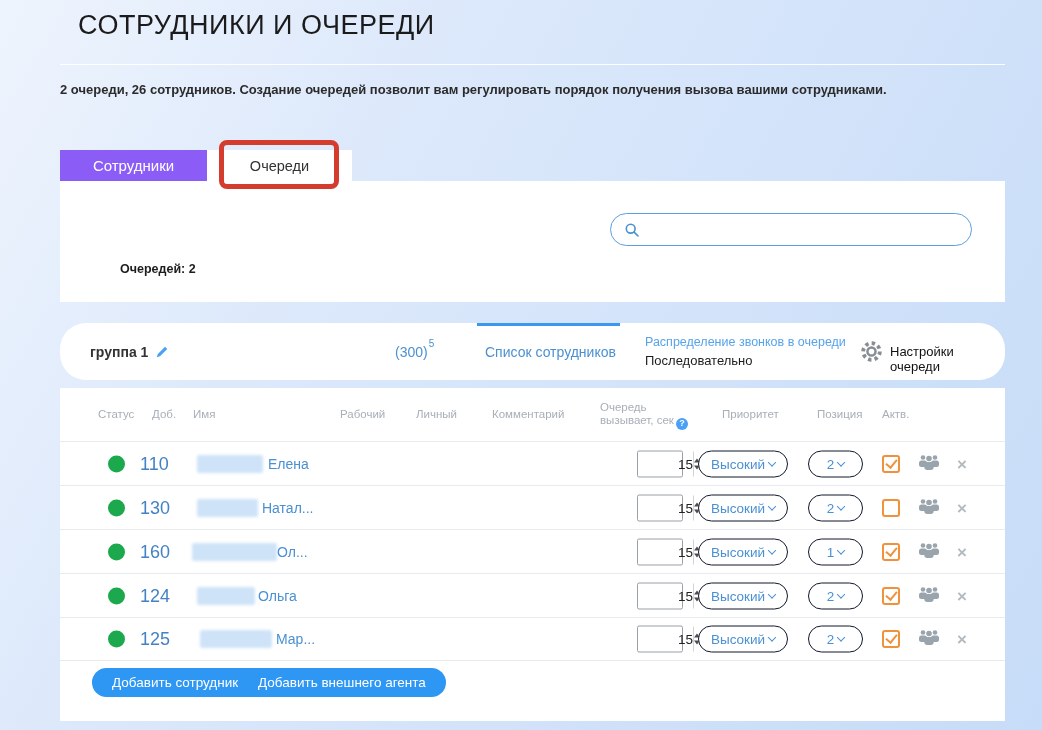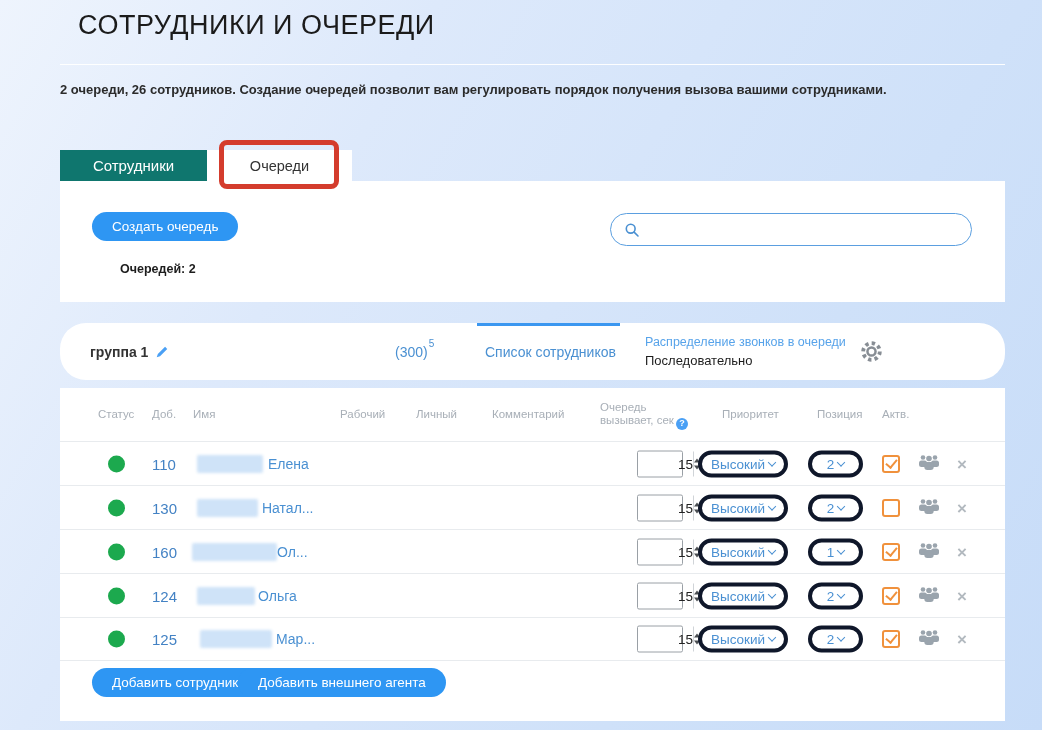--- a/index.html
+++ b/index.html
@@ -20,21 +20,21 @@
     background:rgba(255,255,255,0.95);
   }
   .subtitle {
     position:absolute; left:60px; top:82px; width:920px;
     font-size:13px; font-weight:700; color:#2b2b2b;
   }
 
   
   .tab-gray {
     position:absolute; left:60px; top:150px; width:147px; height:31px;
-    background:#0f766e; color:#fff; font-size:15px;
+    background:#8b5cf6; color:#fff; font-size:15px;
     display:flex; align-items:center; justify-content:center; cursor:pointer;
   }
   .tab-white {
     position:absolute; left:207px; top:150px; width:145px; height:31px;
     background:#fff; color:#333; font-size:14.5px;
     display:flex; align-items:center; justify-content:center; cursor:pointer;
   }
   .annotation-box {
     position:absolute; left:219px; top:140px; width:120px; height:49px;
     border:5px solid #d43c2d; border-radius:8px; z-index:6; pointer-events:none;
@@ -88,35 +88,35 @@
   .help-icon {
     display:inline-flex; width:12px; height:12px; border-radius:50%;
     background:#4aa0f5; color:#fff; font-size:9px; font-weight:700;
     align-items:center; justify-content:center; vertical-align:-2px; margin-left:2px; cursor:pointer;
   }
 
   .row { position:absolute; left:0; width:945px; height:44px; border-top:1px solid #e8ebee; }
   .row:last-of-type { border-bottom:1px solid #e8ebee; }
   .row > * { position:absolute; top:50%; transform:translateY(-50%); }
   .dot { left:48px; width:17px; height:17px; border-radius:50%; background:#1ca94e; }
-  .ext { left:92px; font-size:15px; font-weight:500; color:#4382c4; cursor:pointer; }
+  .ext { left:80px; font-size:18px; font-weight:500; color:#4382c4; cursor:pointer; }
   .redacted { height:18px; background:#cfe3f8; border-radius:2px; filter:blur(1.5px); }
   .pname { font-size:14px; color:#4a90d2; cursor:pointer; white-space:nowrap; }
 
   .spinner {
     left:577px; width:46px; height:27px; background:#fff;
     border:1px solid #9aa0a6; border-radius:2px; display:flex; cursor:pointer;
   }
   .spin-val { flex:1; display:flex; align-items:center; justify-content:center; font-size:13.5px; color:#222;margin-left:40px; }
   .spin-arrows { width:15px; border-left:1px solid #d0d4d8; display:flex; flex-direction:column; align-items:center; justify-content:center; gap:3px; }
   .tri-up { width:0; height:0; border-left:3.5px solid transparent; border-right:3.5px solid transparent; border-bottom:4.5px solid #4b4f53; }
   .tri-dn { width:0; height:0; border-left:3.5px solid transparent; border-right:3.5px solid transparent; border-top:4.5px solid #4b4f53; }
 
   .pill {
-    height:27px; border:4px solid #0f172a; border-radius:14px; background:#fff;
+    height:27px; border:1px solid #0f172a; border-radius:14px; background:#fff;
     display:flex; align-items:center; justify-content:center;
     font-size:13.5px; color:#4a90d2; cursor:pointer; gap:4px;
   }
   .pill-priority { left:638px; width:90px; }
   .pill-position { left:748px; width:55px; }
   .chev { display:inline-block; width:6px; height:6px; border-right:1.6px solid #4a90d2; border-bottom:1.6px solid #4a90d2; transform:rotate(45deg); margin-top:-3px; }
 
   .checkbox {
     left:822px; width:18px; height:18px; border:2px solid #f0913c;
     border-radius:3px; background:#fff; cursor:pointer;
@@ -136,21 +136,20 @@
 
 <h1 class="page-title">СОТРУДНИКИ И ОЧЕРЕДИ</h1>
 <div class="top-divider"></div>
 <p class="subtitle">2 очереди, 26 сотрудников. Создание очередей позволит вам регулировать порядок получения вызова вашими сотрудниками.</p>
 
 <div class="tab-gray">Сотрудники</div>
 <div class="tab-white">Очереди</div>
 <div class="annotation-box"></div>
 
 <div class="panel panel-search">
-  <button class="btn-blue btn-create">Создать очередь</button>
   <div class="queues-count">Очередей: 2</div>
   <div class="search-box">
     <svg width="16" height="16" viewBox="0 0 16 16">
       <circle cx="6.7" cy="6.7" r="4.4" fill="none" stroke="#4a90d2" stroke-width="1.6"></circle>
       <line x1="10.1" y1="10.1" x2="14" y2="14" stroke="#4a90d2" stroke-width="1.6" stroke-linecap="round"></line>
     </svg>
     <input placeholder="" style="">
   </div>
 </div>
 
@@ -167,20 +166,21 @@
   <div class="group-tab-indicator"></div>
   <div class="group-tab-label">Список сотрудников</div>
   <div class="dist-title">Распределение звонков в очереди</div>
   <div class="dist-mode">Последовательно</div>
   <div class="gear-wrap">
     <svg width="27" height="27" viewBox="0 0 24 24">
       <circle cx="12" cy="12" r="7.4" fill="none" stroke="#878d94" stroke-width="3.4" stroke-dasharray="3 2.8"></circle>
       <circle cx="12" cy="12" r="3.6" fill="none" stroke="#878d94" stroke-width="2.2"></circle>
     </svg>
   </div>
+  <div class="settings-label">Настройки очереди</div>
 </div>
 
 <div class="panel panel-table">
   <div class="th" style="left:38px">Статус</div>
   <div class="th" style="left:92px">Доб.</div>
   <div class="th" style="left:133px">Имя</div>
   <div class="th" style="left:280px">Рабочий</div>
   <div class="th" style="left:356px">Личный</div>
   <div class="th" style="left:432px">Комментарий</div>
   <div class="th-queue">

